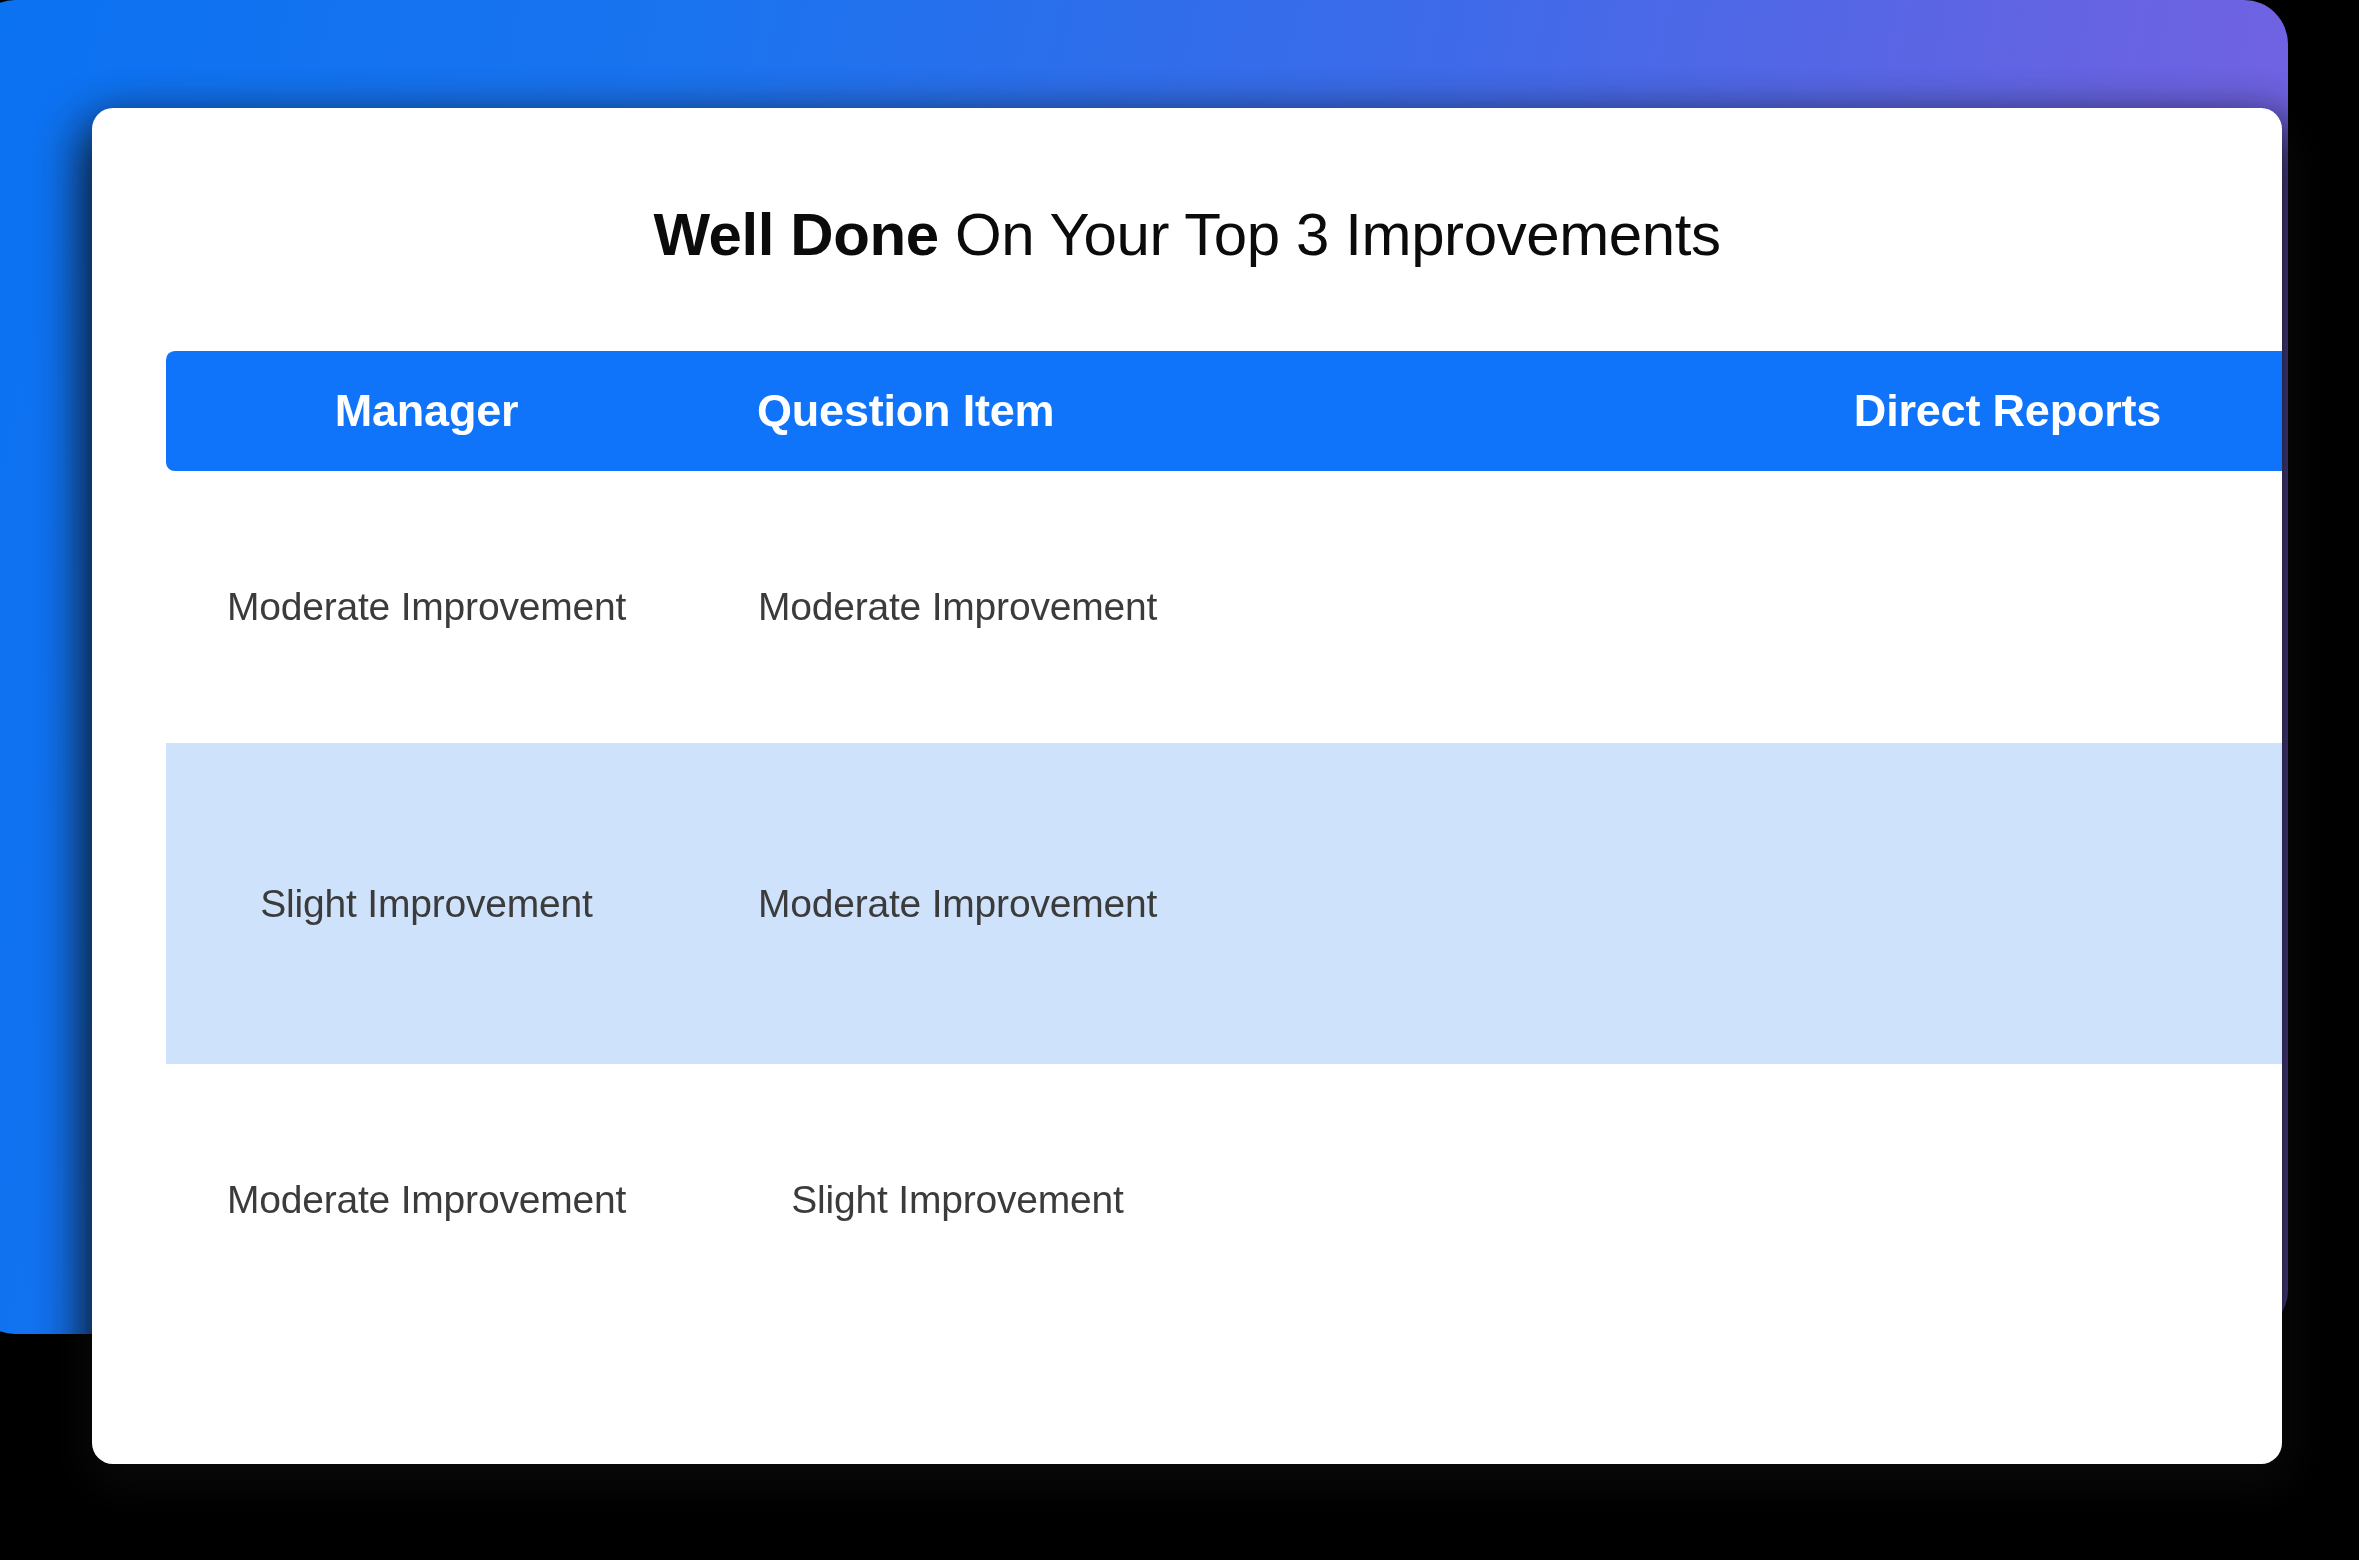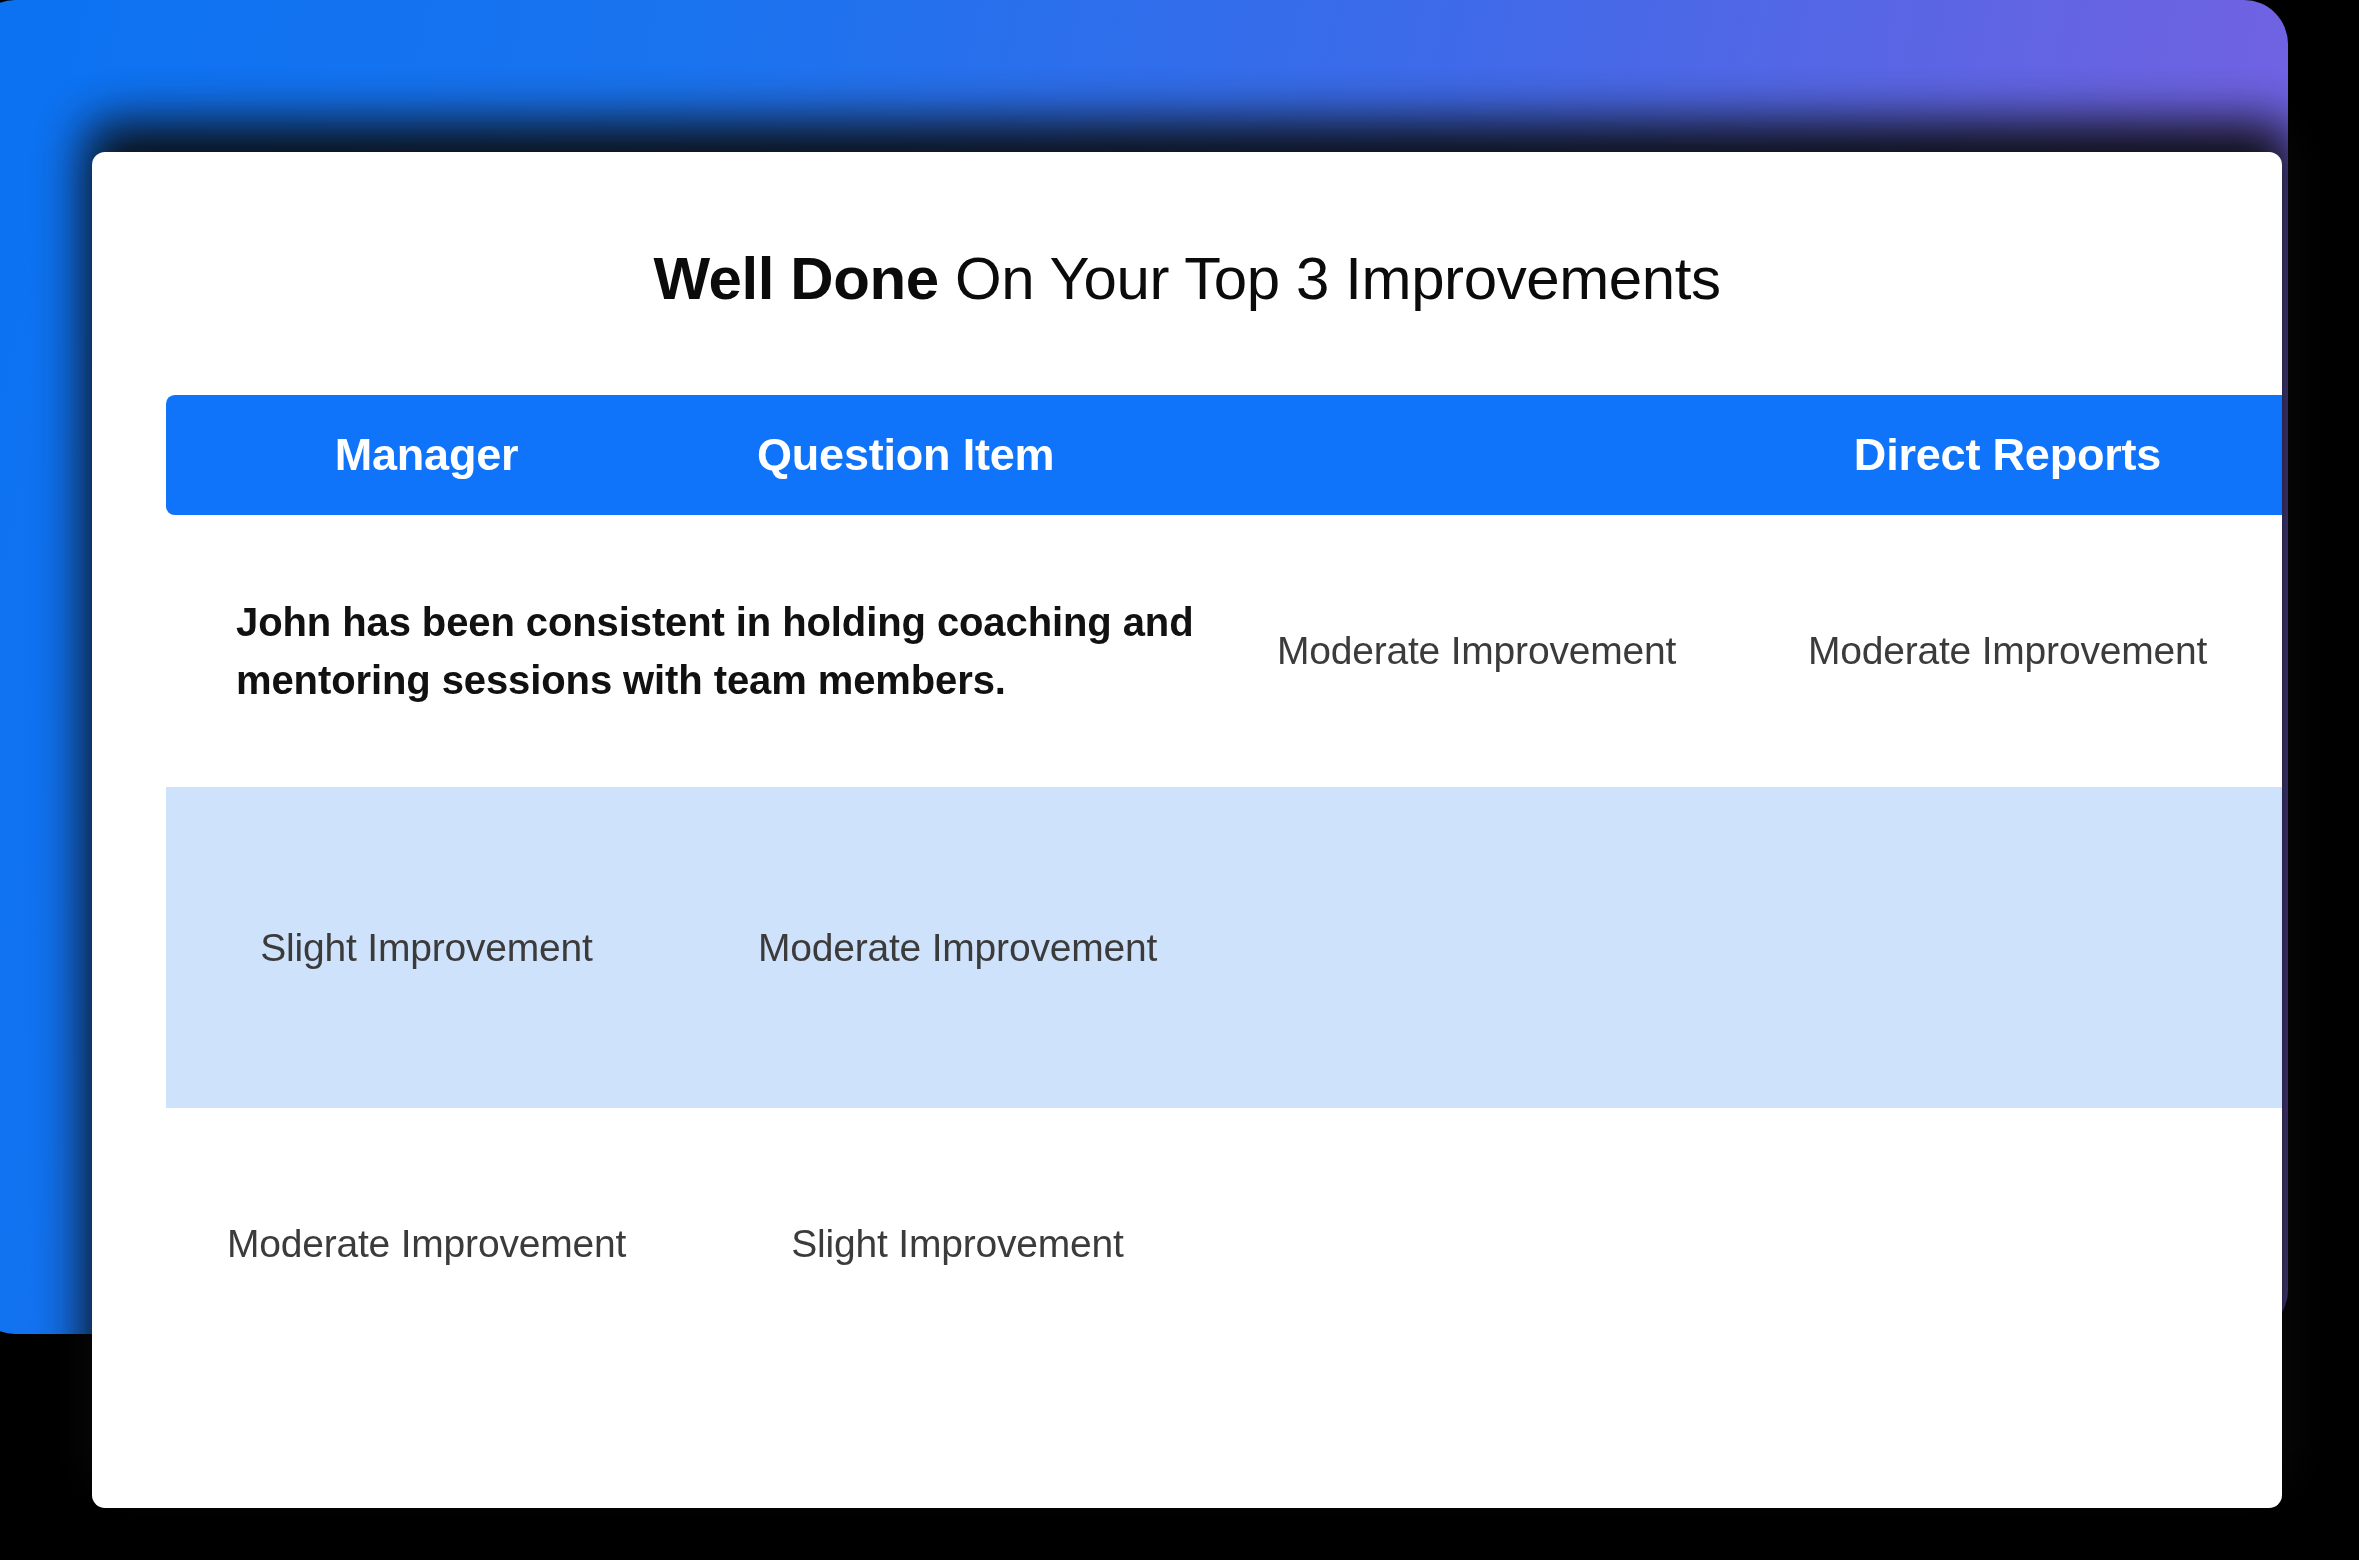--- a/index.html
+++ b/index.html
@@ -45,23 +45,22 @@
   }
 
   
   .card {
     position: absolute;
     left: 92px;
     top: 108px;
     width: 2190px;
     height: 1356px;
     background: #ffffff;
-    border-radius: 13px;
+    border-radius: 21px;
     overflow: hidden;
-    margin-top: 44px;
   }
 
   
   .card-title {
     position: absolute;
     left: 0;
     top: 95px;
     width: 2190px;
     text-align: center;
     font-size: 60px;
@@ -147,21 +146,20 @@
 
     <div class="table">
 
       <div class="thead">
         <div class="th col-mgr">Manager</div>
         <div class="th col-item">Question Item</div>
         <div class="th col-direct">Direct Reports</div>
       </div>
 
       <div class="trow row-h1">
-        <div class="cell-item">John has been consistent in holding coaching and mentoring sessions with team members.</div>
         <div class="cell-score cell-mgr">Moderate Improvement</div>
         <div class="cell-score cell-direct">Moderate Improvement</div>
       </div>
 
       <div class="trow alt row-h2">
         <div class="cell-score cell-mgr">Slight Improvement</div>
         <div class="cell-score cell-direct">Moderate Improvement</div>
       </div>
 
       <div class="trow row-h3">

